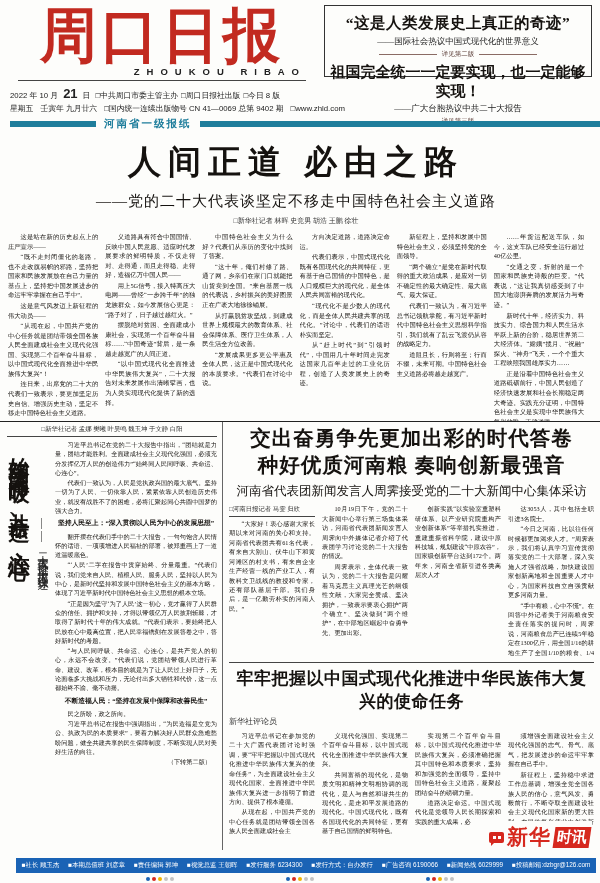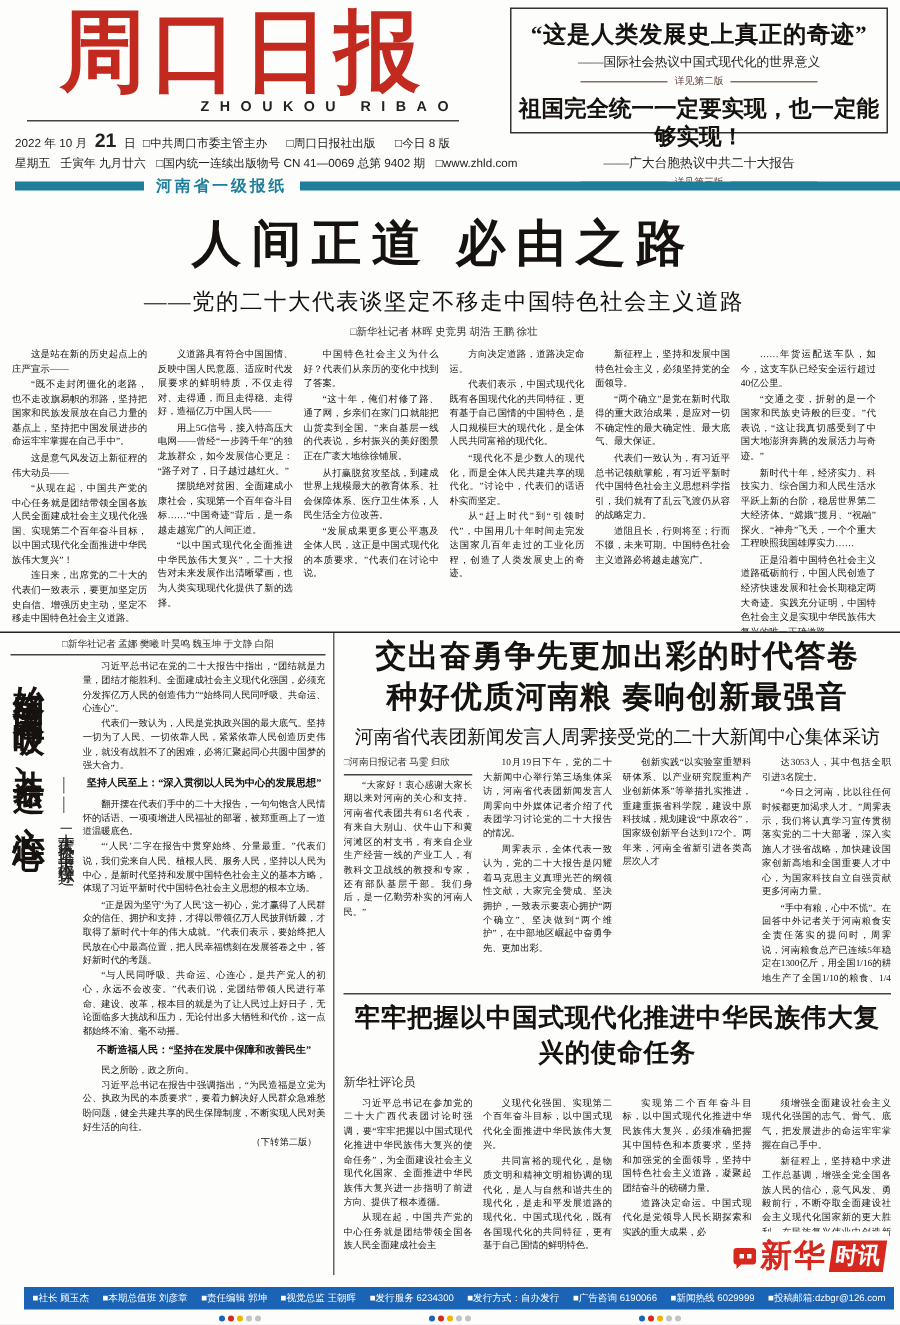--- a/index.html
+++ b/index.html
@@ -19,22 +19,22 @@
   .paper-title{color:var(--masthead-red);font-size:57px;line-height:1.05;font-weight:900;
     text-align:center;letter-spacing:4px;font-family:"DejaVu Serif",serif;transform:scaleY(1.05)}
   .pinyin{text-align:right;font-family:"Liberation Sans",sans-serif;font-weight:bold;
     font-size:9.5px;letter-spacing:7px;color:#222;border-bottom:1.5px solid #444;
     padding-bottom:3px;margin:1px 10px 3px 10px}
   .dateline{font-size:7.8px;line-height:1.5;white-space:nowrap;color:#222;
     font-family:"Liberation Sans",sans-serif;display:flex;align-items:baseline;gap:5px;padding-left:2px}
   .date-day{font-size:13px;font-weight:bold}
   .dateline span{display:inline-block}
   
-  .mast-right{flex:1;border:1.2px solid #333;margin-left:24px;padding:7px 4px 4px 4px;
-    text-align:center;height:84px}
+  .mast-right{flex:1;border:1.2px solid #333;margin-left:8px;padding:7px 4px 4px 4px;
+    text-align:center;height:72px}
   .promo-title-1{font-size:15.5px;font-weight:900;letter-spacing:.5px}
   .promo-title-2{font-size:15px;font-weight:900;letter-spacing:0;margin-top:4px}
   .promo-sub{font-size:8.5px;margin-top:2px;color:#222}
   .promo-note{font-size:6.5px;color:#5a3c36;display:flex;align-items:center;justify-content:center;gap:5px;margin-top:2px}
   .promo-note::before,.promo-note::after{content:"";display:block;width:58px;height:1px;background:#8a6b64}
   
   .band{display:flex;align-items:center;height:12px;padding:0 0 0 10px}
   .band-bar{height:6px;background:var(--band-teal)}
   .band-bar.left{width:86px}
   .band-bar.right{flex:1}
@@ -110,21 +110,21 @@
 <div class="page">
 
   <div class="masthead">
     <div class="mast-left">
       <div class="paper-title">周口日报</div>
       <div class="pinyin">ZHOUKOU RIBAO</div>
       <div class="dateline">
         <span>2022 年 10 月</span>
         <span class="date-day">21</span>
         <span>日</span>
-        <span style="display:flex;gap:13px">
+        <span style="display:flex;gap:3px">
             <span>□中共周口市委主管主办</span>
             <span>□周口日报社出版</span>
             <span>□今日 8 版</span>
           </span>
       </div>
       <div class="dateline">
         <span style="display:flex;gap:7px">
             <span>星期五</span>
             <span>壬寅年 九月廿六</span>
             <span>□国内统一连续出版物号 CN 41—0069 总第 9402 期</span>

